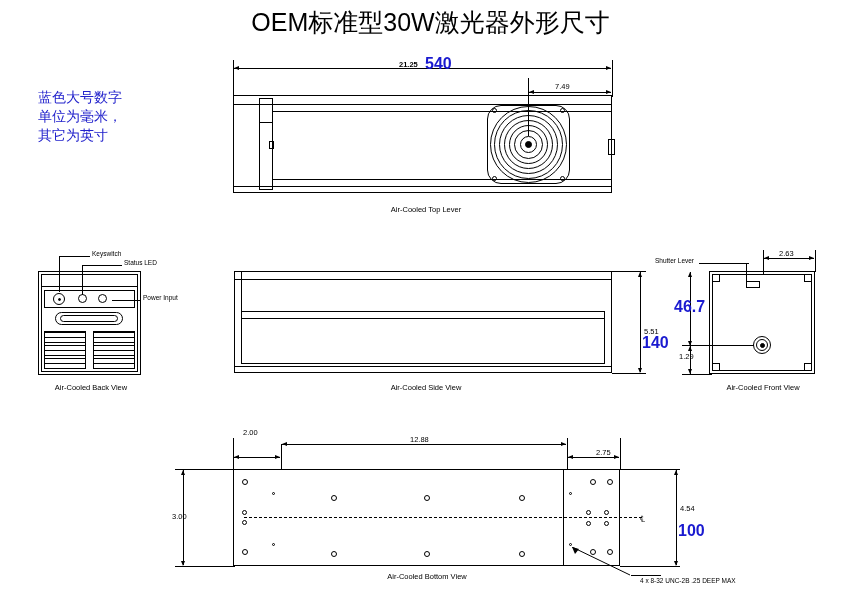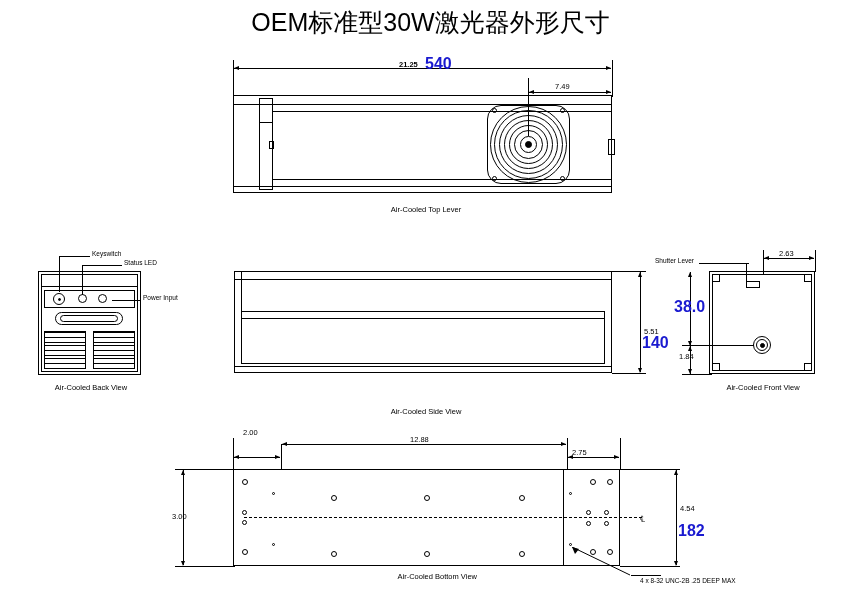--- a/index.html
+++ b/index.html
@@ -107,20 +107,25 @@
     height: 0;
   }
 </style>
 </head>
 <body>
 
 <div id="page">
 
   <div class="abs" id="title">OEM标准型30W激光器外形尺寸</div>
 
+  <div class="abs" id="legend">
+    <div>蓝色大号数字</div>
+    <div>单位为毫米，</div>
+    <div>其它为英寸</div>
+  </div>
 
   <div class="abs" style="left:0;top:0;width:861px;height:230px;">
 
     <div class="abs box" style="left:233px;top:95px;width:379px;height:98px;"></div>
 
     <div class="abs hline" style="left:233px;top:104px;width:379px;"></div>
     <div class="abs hline" style="left:233px;top:186px;width:379px;"></div>
 
     <div class="abs box" style="left:259px;top:98px;width:14px;height:92px;"></div>
     <div class="abs box" style="left:269px;top:141px;width:5px;height:8px;"></div>
@@ -210,21 +215,21 @@
     <div class="abs vline" style="left:241px;top:271px;height:40px;"></div>
 
     <div class="abs hline" style="left:612px;top:271px;width:34px;"></div>
     <div class="abs hline" style="left:612px;top:373px;width:34px;"></div>
     <div class="abs vline" style="left:640px;top:272px;height:100px;"></div>
     <div class="abs arrU" style="left:637.5px;top:272px;"></div>
     <div class="abs arrD" style="left:637.5px;top:368px;"></div>
     <div class="abs dim" style="left:644px;top:327px;">5.51</div>
     <div class="abs dim-blue" style="left:642px;top:334px;">140</div>
 
-    <div class="abs caption" style="left:381px;top:383px;width:90px;margin-top:24px;">Air-Cooled Side View</div>
+    <div class="abs caption" style="left:381px;top:383px;width:90px;">Air-Cooled Side View</div>
   </div>
 
   <div class="abs" style="left:660px;top:0;width:201px;height:400px;">
 
     <div class="abs box" style="left:49px;top:271px;width:106px;height:103px;"></div>
     <div class="abs box" style="left:52px;top:274px;width:100px;height:97px;"></div>
 
     <div class="abs box" style="left:52px;top:274px;width:8px;height:8px;"></div>
     <div class="abs box" style="left:144px;top:274px;width:8px;height:8px;"></div>
     <div class="abs box" style="left:52px;top:363px;width:8px;height:8px;"></div>
@@ -244,26 +249,26 @@
     <div class="abs hline" style="left:104px;top:258px;width:50px;"></div>
     <div class="abs arrL" style="left:104px;top:255.5px;"></div>
     <div class="abs arrR" style="left:149px;top:255.5px;"></div>
     <div class="abs dim" style="left:119px;top:249px;">2.63</div>
 
     <div class="abs hline" style="left:22px;top:345px;width:72px;"></div>
     <div class="abs hline" style="left:22px;top:374px;width:30px;"></div>
     <div class="abs vline" style="left:30px;top:272px;height:73px;"></div>
     <div class="abs arrU" style="left:27.5px;top:272px;"></div>
     <div class="abs arrD" style="left:27.5px;top:341px;"></div>
-    <div class="abs dim-blue" style="left:14px;top:298px;">38.0</div>
+    <div class="abs dim-blue" style="left:14px;top:298px;">46.7</div>
 
     <div class="abs vline" style="left:30px;top:346px;height:28px;"></div>
     <div class="abs arrU" style="left:27.5px;top:346px;"></div>
     <div class="abs arrD" style="left:27.5px;top:369px;"></div>
-    <div class="abs dim" style="left:19px;top:352px;">1.84</div>
+    <div class="abs dim" style="left:19px;top:352px;">1.29</div>
 
     <div class="abs caption" style="left:57px;top:383px;width:92px;">Air-Cooled Front View</div>
   </div>
 
   <div class="abs" style="left:0;top:0;width:861px;height:600px;">
 
     <div class="abs box" style="left:233px;top:469px;width:387px;height:97px;"></div>
     <div class="abs vline" style="left:563px;top:469px;height:97px;"></div>
 
     <div class="abs dashed-h" style="left:244px;top:517px;width:398px;"></div>
@@ -307,42 +312,42 @@
     <div class="abs dim" style="left:243px;top:428px;">2.00</div>
 
     <div class="abs hline" style="left:282px;top:444px;width:284px;"></div>
     <div class="abs arrL" style="left:282px;top:441.5px;"></div>
     <div class="abs arrR" style="left:561px;top:441.5px;"></div>
     <div class="abs dim" style="left:410px;top:435px;">12.88</div>
 
     <div class="abs hline" style="left:568px;top:457px;width:51px;"></div>
     <div class="abs arrL" style="left:568px;top:454.5px;"></div>
     <div class="abs arrR" style="left:614px;top:454.5px;"></div>
-    <div class="abs dim" style="left:572px;top:448px;">2.75</div>
+    <div class="abs dim" style="left:596px;top:448px;">2.75</div>
 
     <div class="abs hline" style="left:175px;top:469px;width:60px;"></div>
     <div class="abs hline" style="left:175px;top:566px;width:60px;"></div>
     <div class="abs vline" style="left:183px;top:470px;height:95px;"></div>
     <div class="abs arrU" style="left:180.5px;top:470px;"></div>
     <div class="abs arrD" style="left:180.5px;top:561px;"></div>
     <div class="abs dim" style="left:172px;top:512px;">3.00</div>
 
     <div class="abs hline" style="left:620px;top:469px;width:60px;"></div>
     <div class="abs hline" style="left:620px;top:566px;width:60px;"></div>
     <div class="abs vline" style="left:676px;top:470px;height:95px;"></div>
     <div class="abs arrU" style="left:673.5px;top:470px;"></div>
     <div class="abs arrD" style="left:673.5px;top:561px;"></div>
     <div class="abs dim" style="left:680px;top:504px;">4.54</div>
-    <div class="abs dim-blue" style="left:678px;top:522px;">182</div>
+    <div class="abs dim-blue" style="left:678px;top:522px;">100</div>
 
     <div class="abs" style="left:572px;top:547px;width:60px;height:30px;">
       <svg width="60" height="30">
         <line x1="0" y1="0" x2="58" y2="28" stroke="#000" stroke-width="1"></line>
         <polygon points="0,0 7,2 3,7" fill="#000"></polygon>
       </svg>
     </div>
     <div class="abs hline" style="left:631px;top:575px;width:30px;"></div>
     <div class="abs leader" style="left:640px;top:577px;">4 x 8-32 UNC-2B .25 DEEP MAX</div>
 
-    <div class="abs caption" style="left:377px;top:572px;width:100px;text-align:right;">Air-Cooled Bottom View</div>
+    <div class="abs caption" style="left:377px;top:572px;width:100px;">Air-Cooled Bottom View</div>
   </div>
 
 </div>
 
 </body></html>

